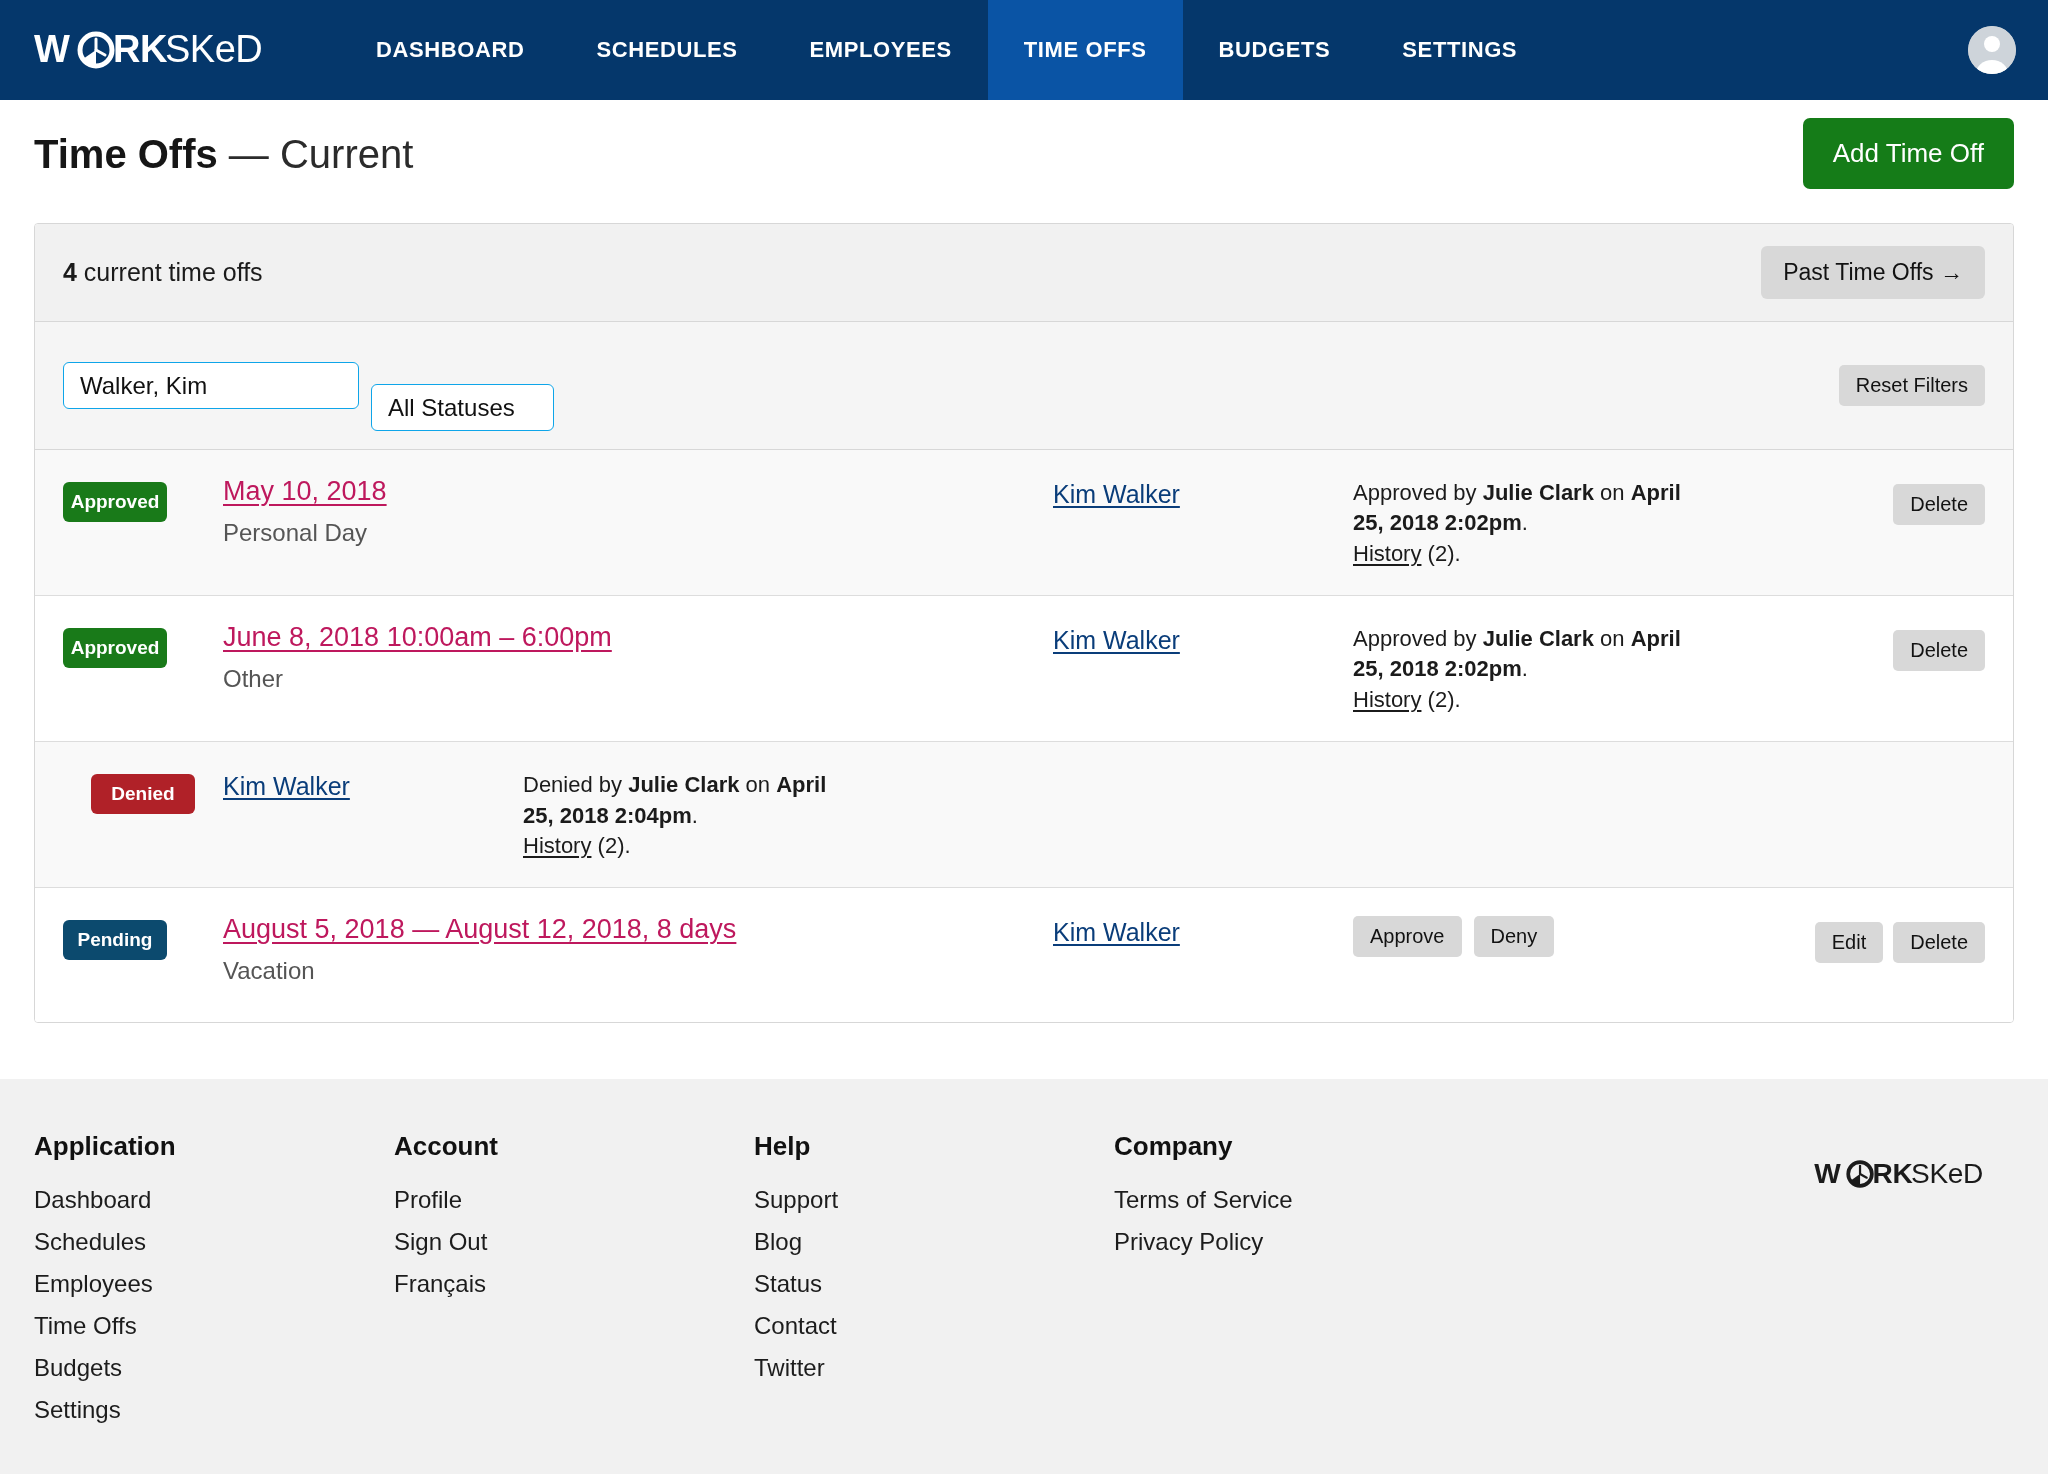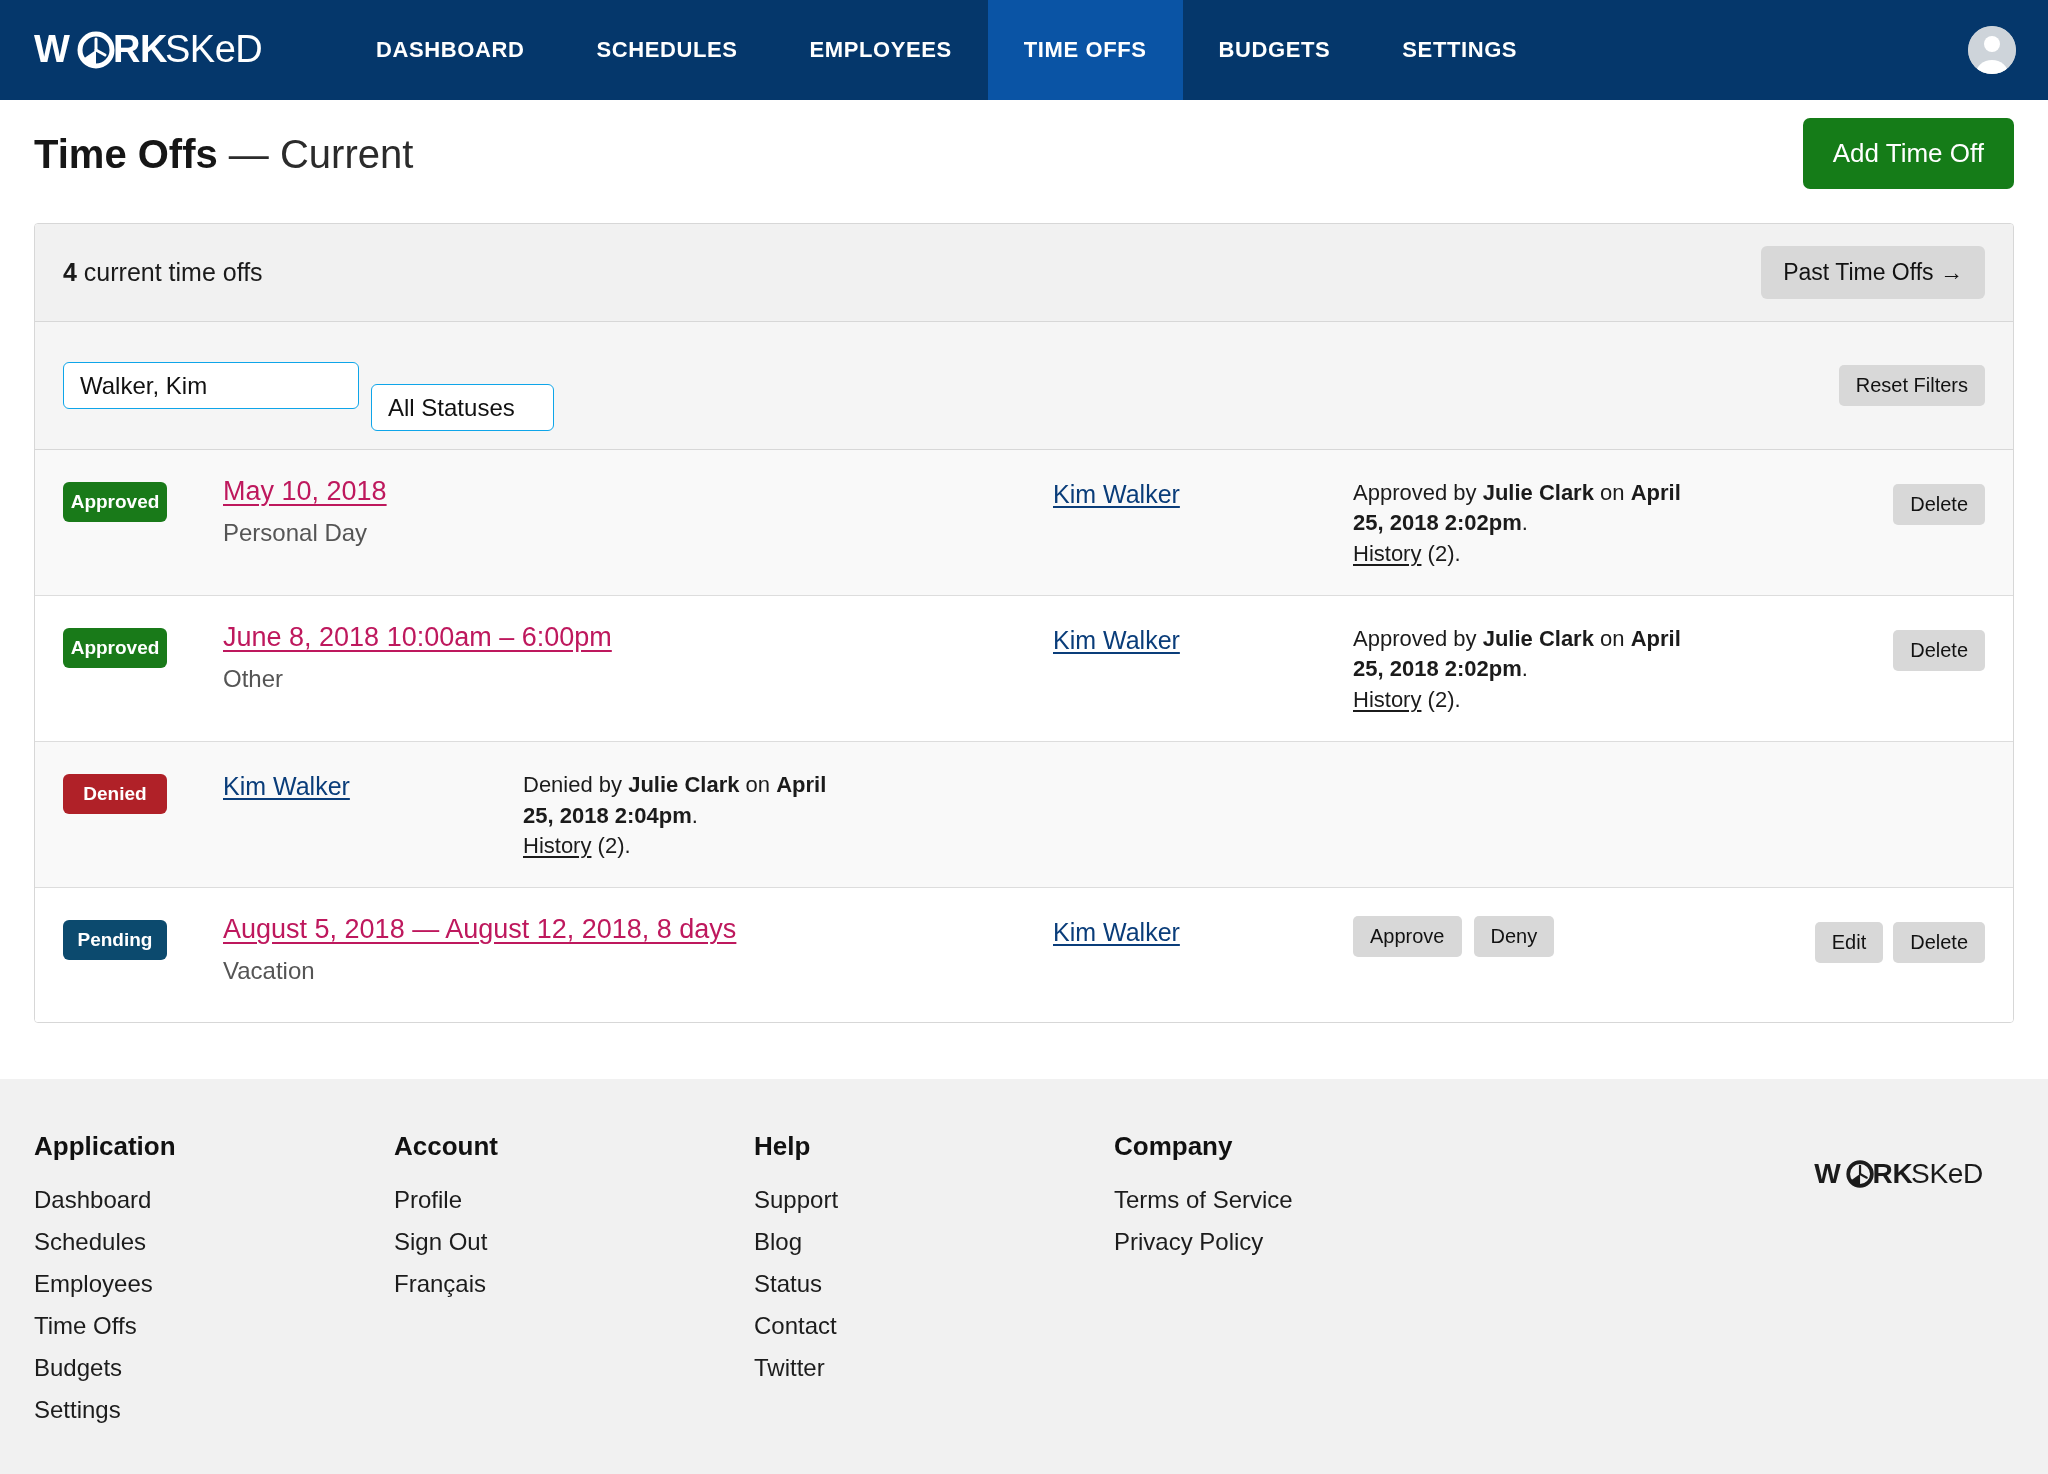--- a/index.html
+++ b/index.html
@@ -177,21 +177,21 @@
     color: #ffffff;
     font-size: 19px;
     font-weight: bold;
     border-radius: 6px;
     padding: 9px 0;
     width: 104px;
     text-align: center;
     font-stretch: condensed;
   }
   .badge.approved { background: #197a19; }
-  .badge.denied   { background: #b02128; }
+  .badge.denied   { background: #b02128; margin-left: 28px; }
   .badge.pending  { background: #0c4a6e; }
 
   .row-title {
     font-size: 27px;
     color: #be185d;
     text-decoration: underline;
     text-underline-offset: 4px;
     cursor: pointer;
     display: inline;
     font-stretch: condensed;

